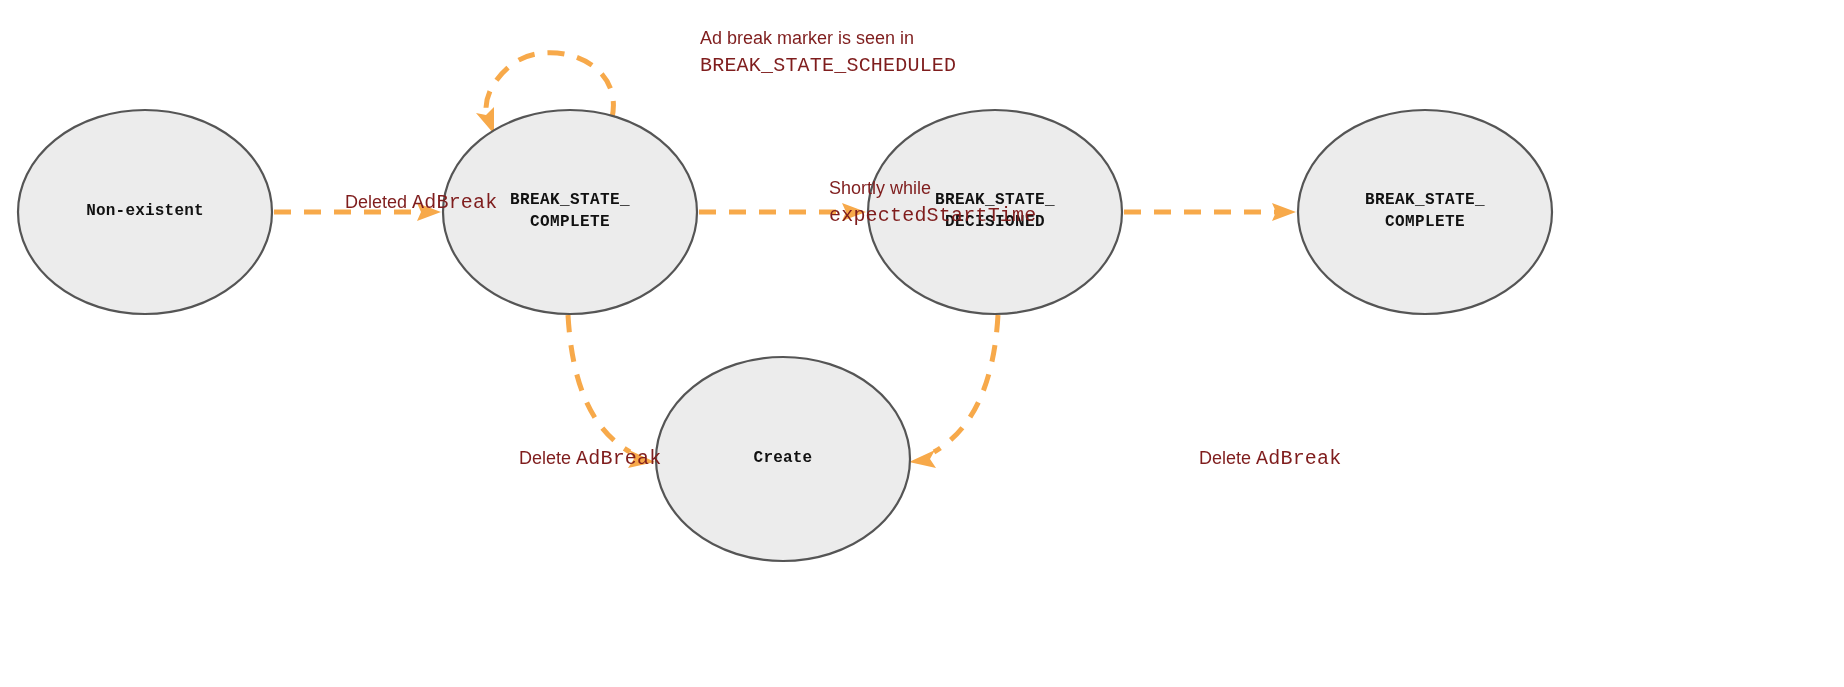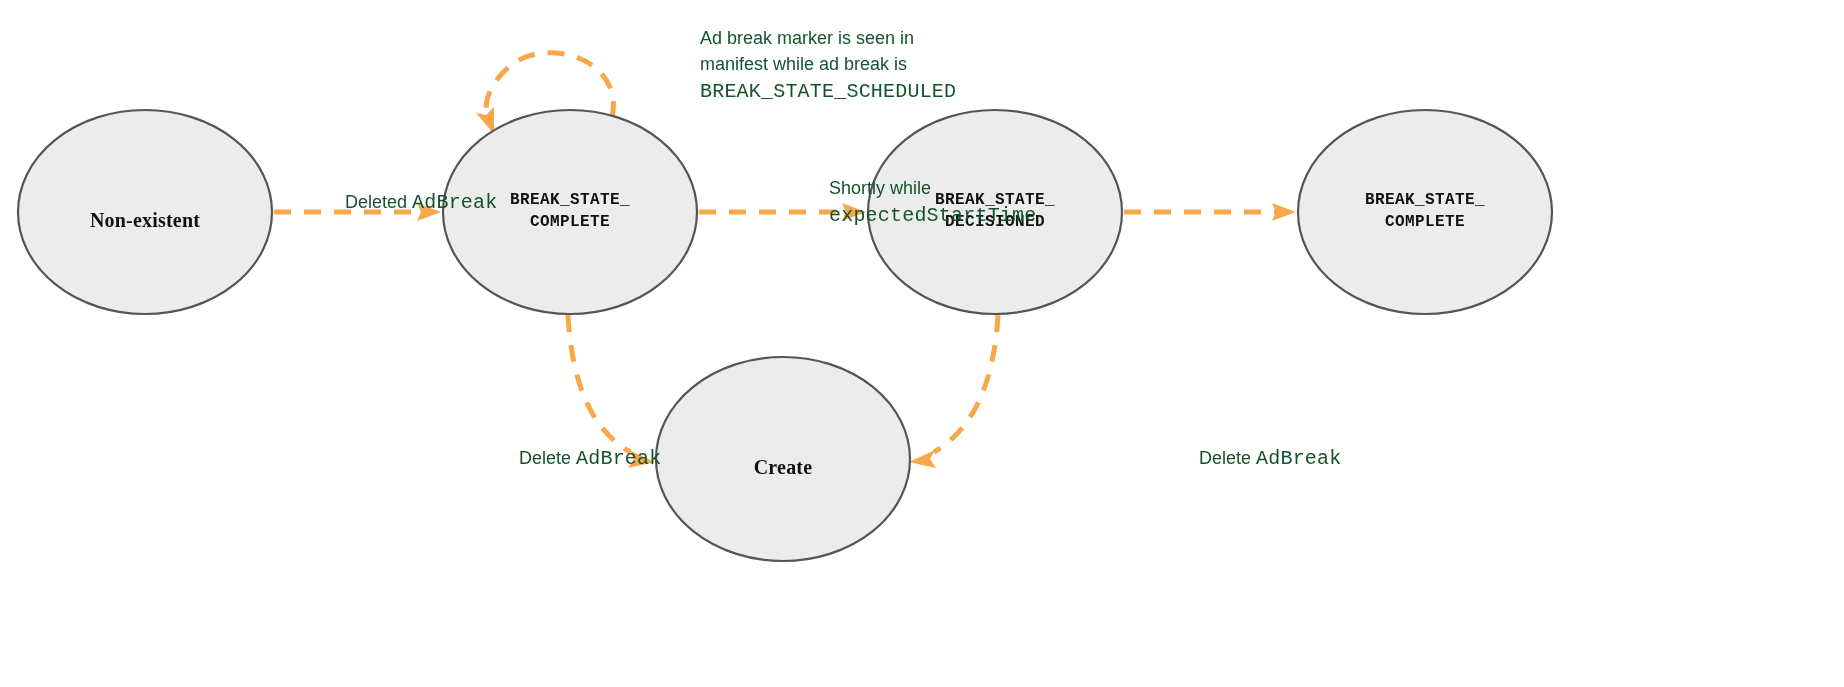--- a/index.html
+++ b/index.html
@@ -49,36 +49,35 @@
     position: absolute;
     text-align: center;
     color: #111111;
     font-weight: bold;
     transform: translate(-50%, -50%);
     white-space: nowrap;
     line-height: 1.35;
     pointer-events: none;
   }
   .node-label.plain {
-    font-family: Liberation Serif, serif;
-    font-size: 20px;
+    font-family: Liberation Mono, monospace;
+    font-size: 16px;
     letter-spacing: 0.2px;
-    margin-top: 8px;
   }
   .node-label.code {
     font-family: "Liberation Mono", monospace;
     font-size: 16px;
     letter-spacing: 0.4px;
   }
   .node-label .ln {
     display: block;
   }
   .edge-label {
     position: absolute;
-    color: #14532d;
+    color: #7f1d1d;
     font-size: 18px;
     line-height: 1.45;
     white-space: nowrap;
     pointer-events: none;
   }
   .edge-label .ln {
     display: block;
   }
   .edge-label.left {
     text-align: left;
@@ -158,21 +157,20 @@
   <div class="node-label plain" style="left:783px; top:459px;">
     <span class="ln">Create</span>
   </div>
 
   <div class="edge-label left" style="left:345px; top:188px;">
     <span class="ln"><span class="sans">Deleted </span><span class="mono">AdBreak</span></span>
   </div>
 
   <div class="edge-label left" style="left:700px; top:25px;">
     <span class="ln sans">Ad break marker is seen in</span>
-    <span class="ln sans">manifest while ad break is</span>
     <span class="ln mono">BREAK_STATE_SCHEDULED</span>
   </div>
 
   <div class="edge-label left" style="left:829px; top:175px;">
     <span class="ln sans">Shortly while</span>
     <span class="ln mono">expectedStartTime</span>
   </div>
 
 
   <div class="edge-label left" style="left:519px; top:444px;">

